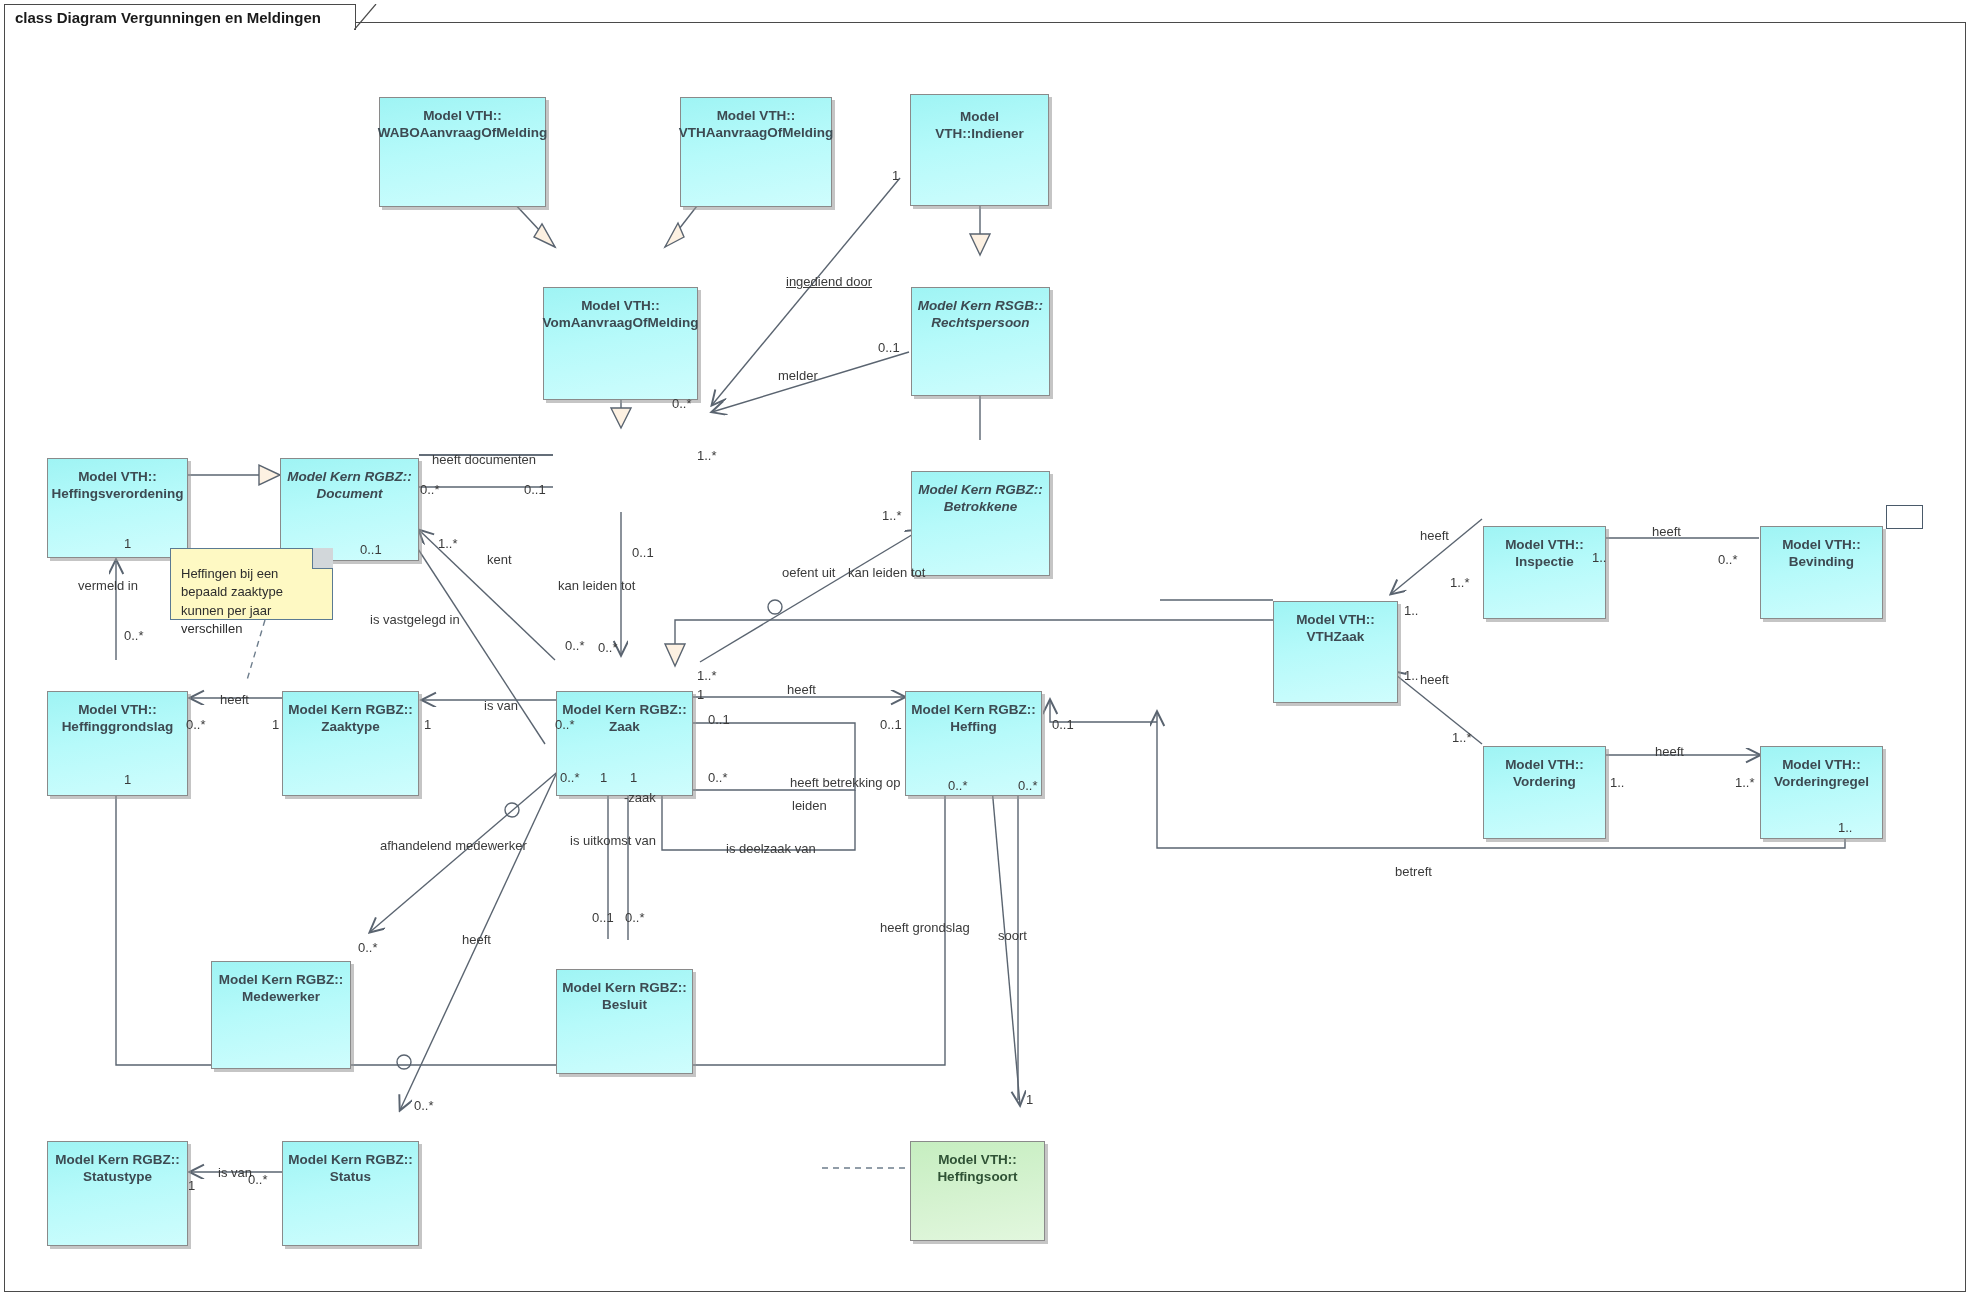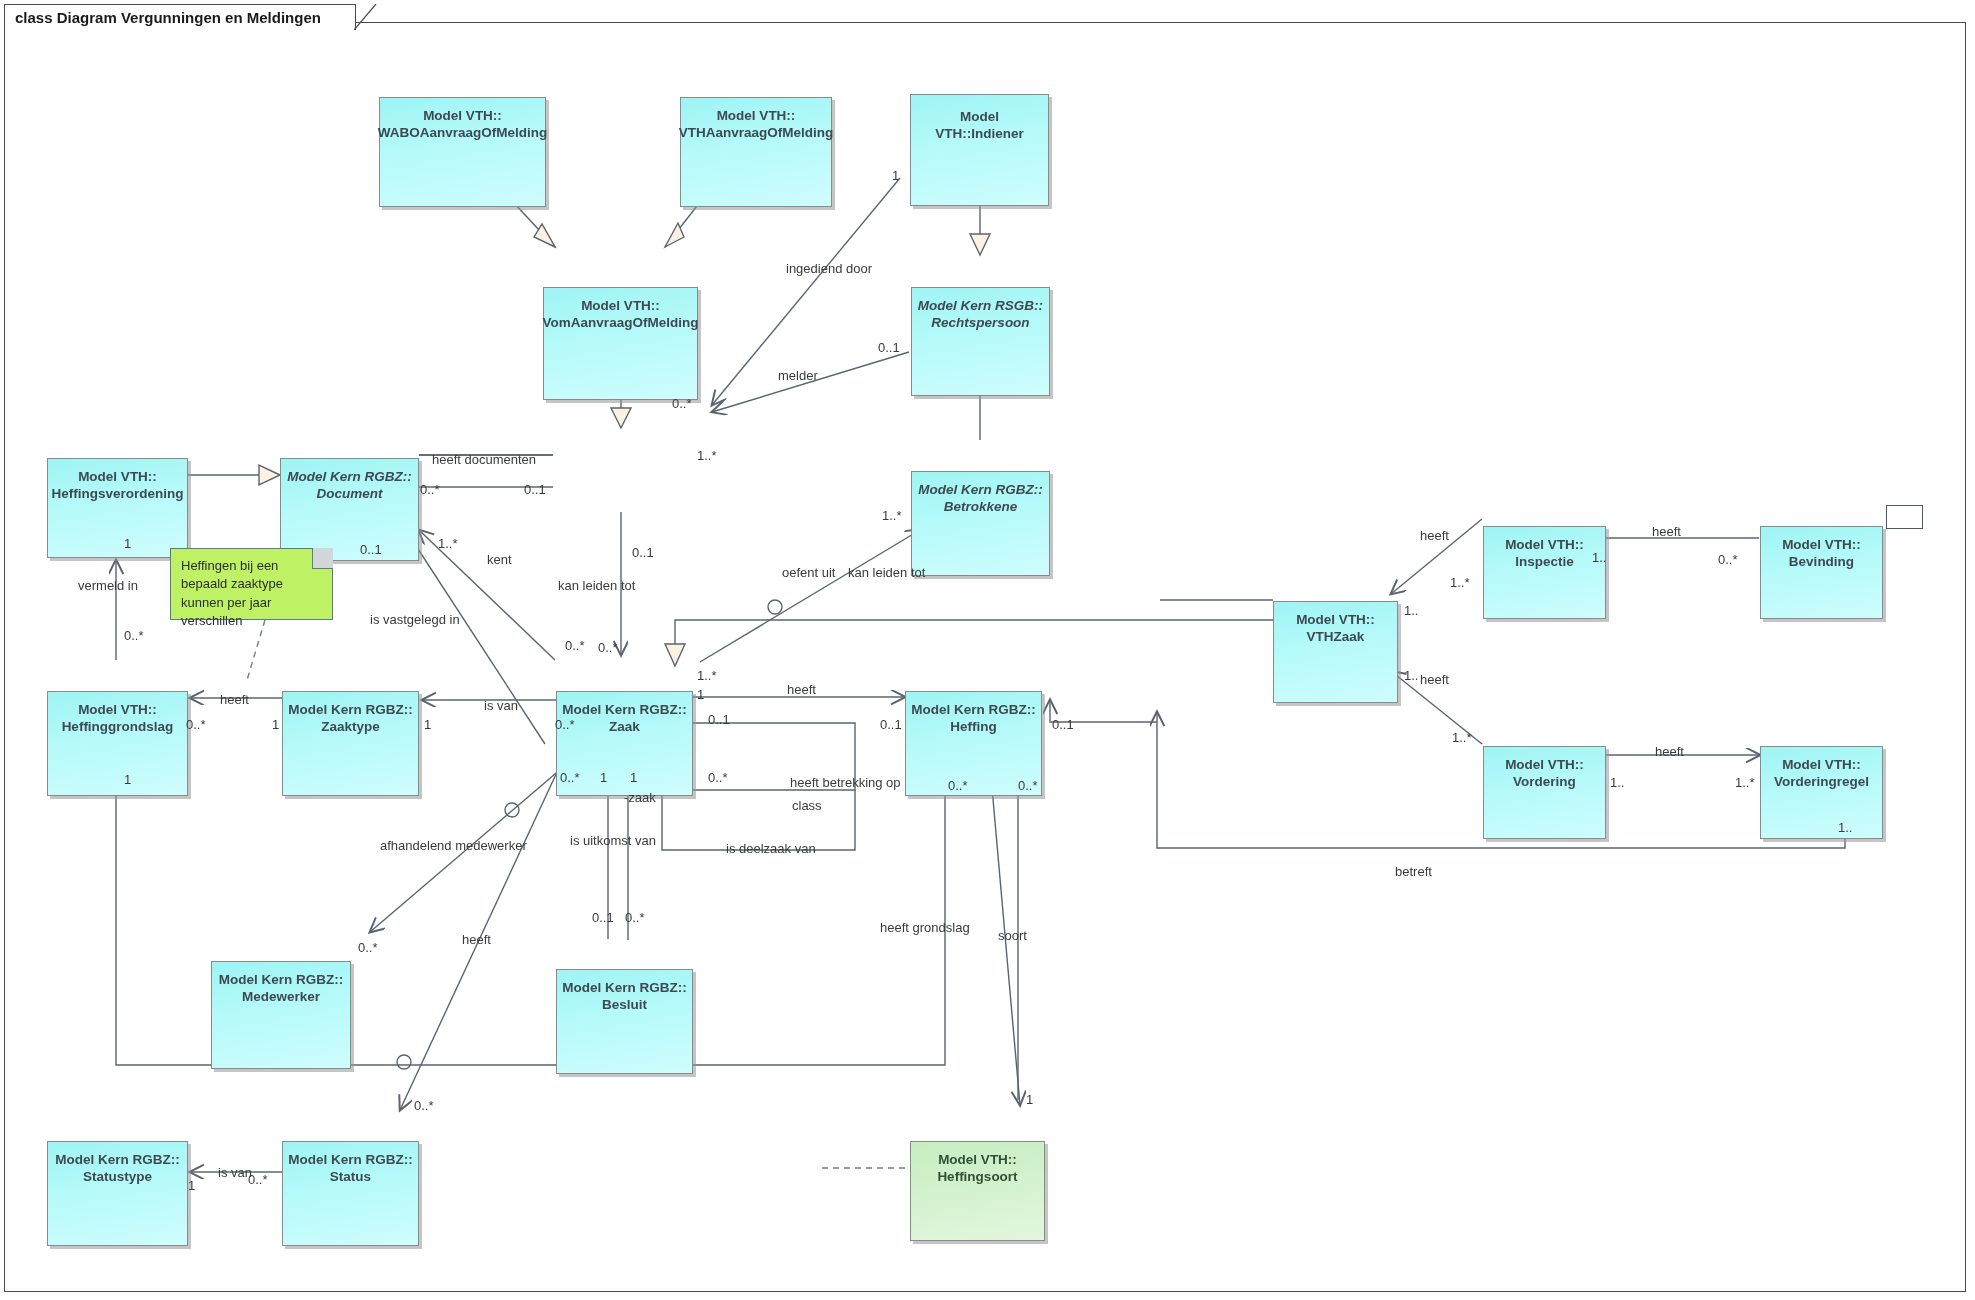--- a/index.html
+++ b/index.html
@@ -23,22 +23,22 @@
     box-shadow:3px 3px 0 rgba(150,150,150,.55);
     display:flex;align-items:flex-start;justify-content:center;
     padding-top:9px;z-index:3;margin-top:31px;}
   .cls .nm{font-size:13.5px;font-weight:bold;color:#3d4a52;text-align:center;line-height:1.28;
     padding:0 5px;white-space:pre-line;}
   .cls.abstract .nm{font-style:italic;}
   .cls.green{background:linear-gradient(170deg,#c6eec0 0%,#d4f2cf 50%,#e2f7de 100%);}
   .cls.green .nm{color:#2f5235;}
 
   
-  .note{position:absolute;box-sizing:border-box;border:1px solid #5a7a92;background:#bef264;
-    z-index:4;padding:8px 10px;}
+  .note{position:absolute;box-sizing:border-box;border:1px solid #5a7a92;background:#fef9c3;
+    z-index:4;padding:16px 10px;}
   .note .ntxt{font-size:13px;color:#2d2d2d;line-height:1.42;white-space:pre-line;}
   .note .fold{position:absolute;right:-1px;top:-1px;width:20px;height:20px;
     background:#d2d7da;border-left:1px solid #5a7a92;border-bottom:1px solid #5a7a92;}
 
   
   .stub{position:absolute;box-sizing:border-box;border:1px solid #4a5a6a;background:#fff;z-index:2;}
 
   
   svg.links{position:absolute;left:0;top:0;width:1975px;height:1300px;z-index:2;overflow:visible;}
   svg.links path,svg.links line,svg.links polyline{fill:none;stroke:#5a6470;stroke-width:1.4;}
@@ -267,33 +267,33 @@
     <span class="nm">Model VTH::
 Heffingsoort</span>
     </div>
 
   <div class="note" style="left:170px;top:548px;width:163px;height:72px;">
     <div class="fold"></div>
     <div class="ntxt">Heffingen bij een bepaald zaaktype kunnen per jaar verschillen</div>
   </div>
 
 
-  <div class="lab" style="left:786px;top:261px;">ingediend door</div>
+  <div class="lab" style="left:786px;top:274px;text-decoration:underline;">ingediend door</div>
   <div class="lab" style="left:778px;top:368px;">melder</div>
   <div class="lab" style="left:432px;top:452px;">heeft documenten</div>
   <div class="lab" style="left:487px;top:552px;">kent</div>
   <div class="lab" style="left:370px;top:612px;">is vastgelegd in</div>
   <div class="lab" style="left:78px;top:578px;">vermeld in</div>
   <div class="lab" style="left:220px;top:692px;">heeft</div>
   <div class="lab" style="left:484px;top:698px;">is van</div>
   <div class="lab" style="left:558px;top:578px;">kan leiden tot</div>
   <div class="lab" style="left:848px;top:565px;">kan leiden tot</div>
   <div class="lab" style="left:782px;top:565px;">oefent uit</div>
   <div class="lab" style="left:790px;top:775px;">heeft betrekking op</div>
-  <div class="lab" style="left:792px;top:798px;">class</div>
+  <div class="lab" style="left:792px;top:798px;">leiden</div>
   <div class="lab" style="left:726px;top:841px;">is deelzaak van</div>
   <div class="lab" style="left:570px;top:833px;">is uitkomst van</div>
   <div class="lab" style="left:380px;top:838px;">afhandelend medewerker</div>
   <div class="lab" style="left:462px;top:932px;">heeft</div>
   <div class="lab" style="left:787px;top:682px;">heeft</div>
   <div class="lab" style="left:880px;top:920px;">heeft grondslag</div>
   <div class="lab" style="left:998px;top:928px;">soort</div>
   <div class="lab" style="left:1395px;top:832px;margin-top:32px;">betreft</div>
   <div class="lab" style="left:624px;top:790px;">-zaak</div>
   <div class="lab" style="left:1420px;top:528px;">heeft</div>

